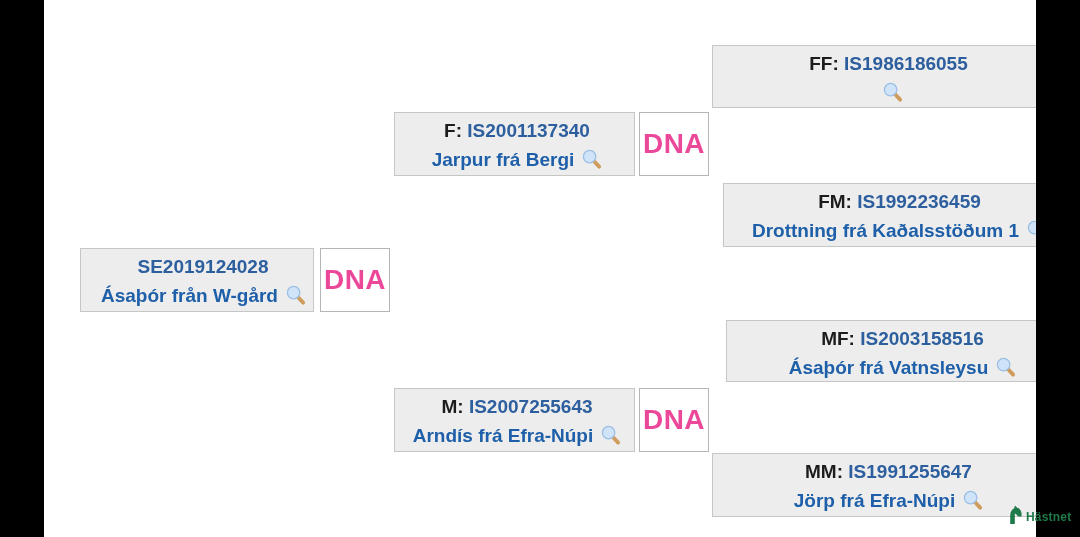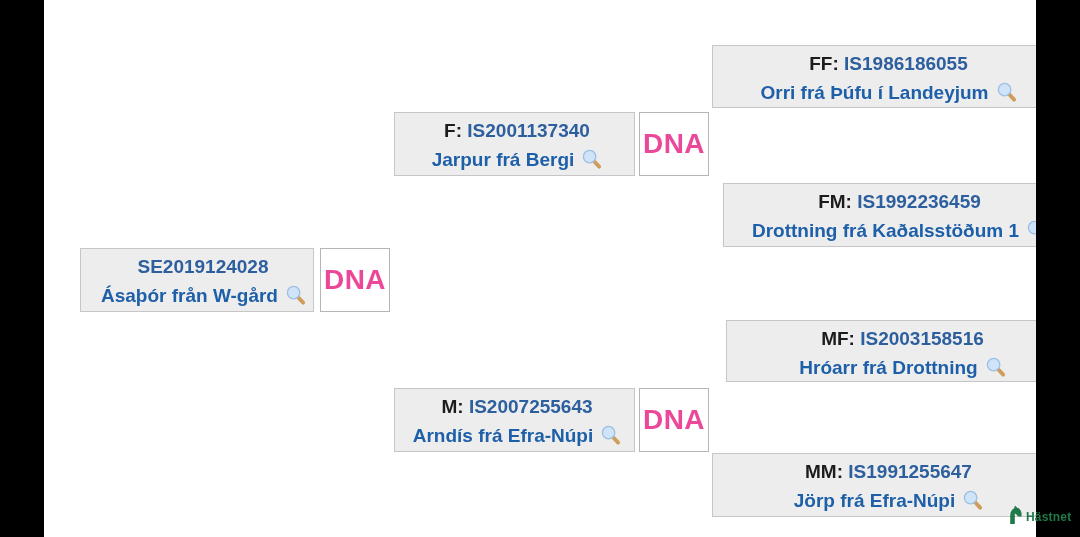--- a/index.html
+++ b/index.html
@@ -75,37 +75,37 @@
     <div class="hline"><span class="prefix">M:</span> <span class="hid">IS2007255643</span></div>
     <div class="hline"><span class="hname">Arndís frá Efra-Núpi</span><svg class="mag" width="21" height="21" viewBox="0 0 22 22">
           <line x1="13" y1="12" x2="19" y2="18.5" stroke="#cf9c5b" stroke-width="4" stroke-linecap="round"></line>
           <circle cx="9" cy="8" r="6.5" fill="#cfe4f8" stroke="#9dbfe4" stroke-width="1.4"></circle>
         </svg></div>
   </div>
   <div class="dna-badge" style="left:639px;top:388px;width:70px;height:64px;">DNA</div>
 
   <div class="horse-box" style="left:712px;top:45px;width:348px;height:63px;">
     <div class="hline"><span class="prefix">FF:</span> <span class="hid">IS1986186055</span></div>
-    <div class="hline"><span class="hname">Orri frá Þúfu í Landeyjum</span><svg class="mag" width="21" height="21" viewBox="0 0 22 22">
+    <div class="hline"><svg class="mag" width="21" height="21" viewBox="0 0 22 22">
           <line x1="13" y1="12" x2="19" y2="18.5" stroke="#cf9c5b" stroke-width="4" stroke-linecap="round"></line>
           <circle cx="9" cy="8" r="6.5" fill="#cfe4f8" stroke="#9dbfe4" stroke-width="1.4"></circle>
         </svg></div>
   </div>
 
   <div class="horse-box" style="left:712px;top:183px;width:348px;height:64px;margin-left:11px;">
     <div class="hline"><span class="prefix">FM:</span> <span class="hid">IS1992236459</span></div>
     <div class="hline"><span class="hname">Drottning frá Kaðalsstöðum 1</span><svg class="mag" width="21" height="21" viewBox="0 0 22 22">
           <line x1="13" y1="12" x2="19" y2="18.5" stroke="#cf9c5b" stroke-width="4" stroke-linecap="round"></line>
           <circle cx="9" cy="8" r="6.5" fill="#cfe4f8" stroke="#9dbfe4" stroke-width="1.4"></circle>
         </svg></div>
   </div>
 
   <div class="horse-box" style="left:712px;top:320px;width:348px;height:62px;margin-left:14px;">
     <div class="hline"><span class="prefix">MF:</span> <span class="hid">IS2003158516</span></div>
-    <div class="hline"><span class="hname">Hróarr frá Drottning</span><svg class="mag" width="21" height="21" viewBox="0 0 22 22">
+    <div class="hline"><span class="hname">Ásaþór frá Vatnsleysu</span><svg class="mag" width="21" height="21" viewBox="0 0 22 22">
           <line x1="13" y1="12" x2="19" y2="18.5" stroke="#cf9c5b" stroke-width="4" stroke-linecap="round"></line>
           <circle cx="9" cy="8" r="6.5" fill="#cfe4f8" stroke="#9dbfe4" stroke-width="1.4"></circle>
         </svg></div>
   </div>
 
   <div class="horse-box" style="left:712px;top:453px;width:348px;height:64px;">
     <div class="hline"><span class="prefix">MM:</span> <span class="hid">IS1991255647</span></div>
     <div class="hline"><span class="hname">Jörp frá Efra-Núpi</span><svg class="mag" width="21" height="21" viewBox="0 0 22 22">
           <line x1="13" y1="12" x2="19" y2="18.5" stroke="#cf9c5b" stroke-width="4" stroke-linecap="round"></line>
           <circle cx="9" cy="8" r="6.5" fill="#cfe4f8" stroke="#9dbfe4" stroke-width="1.4"></circle>

